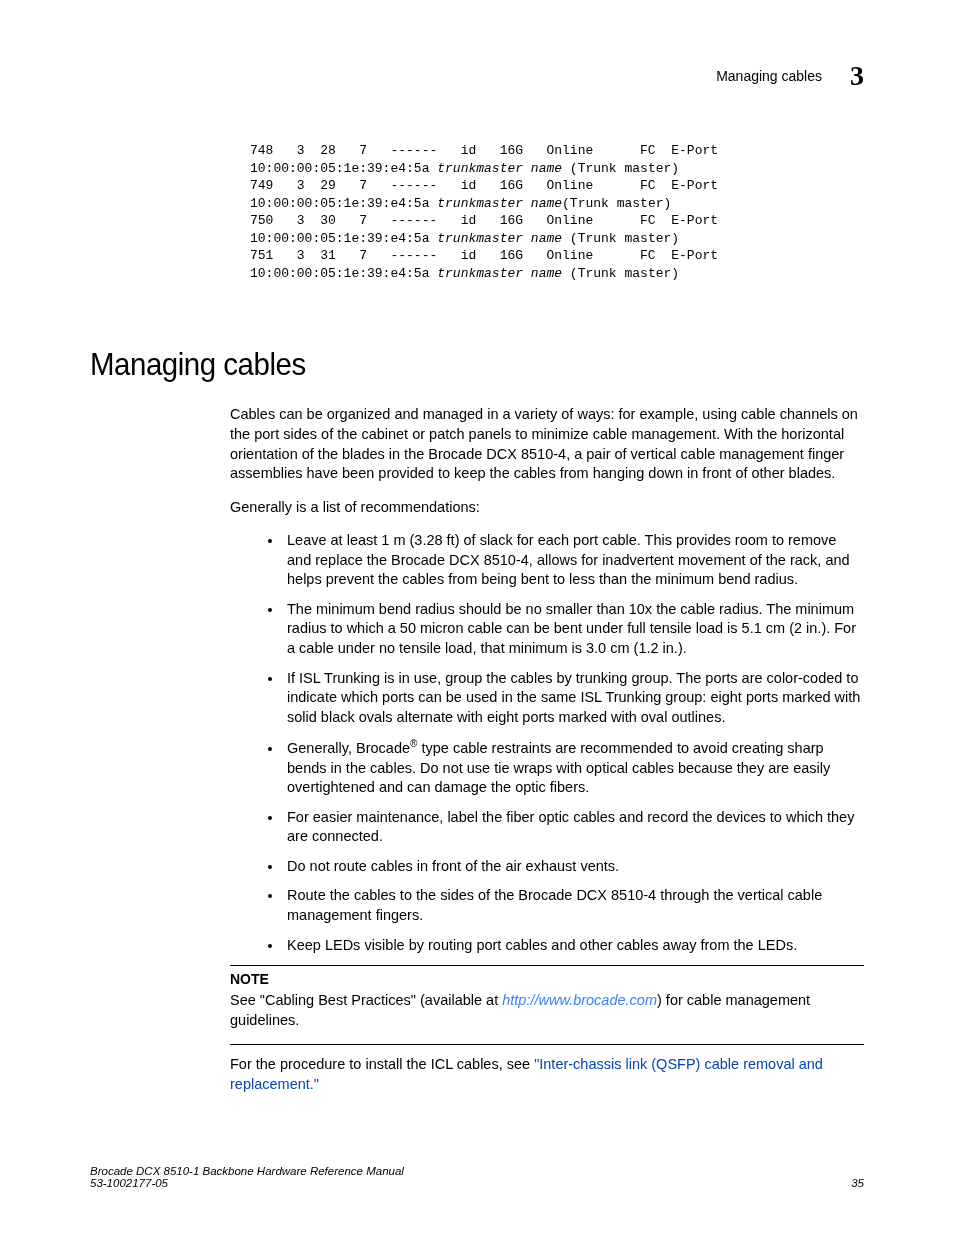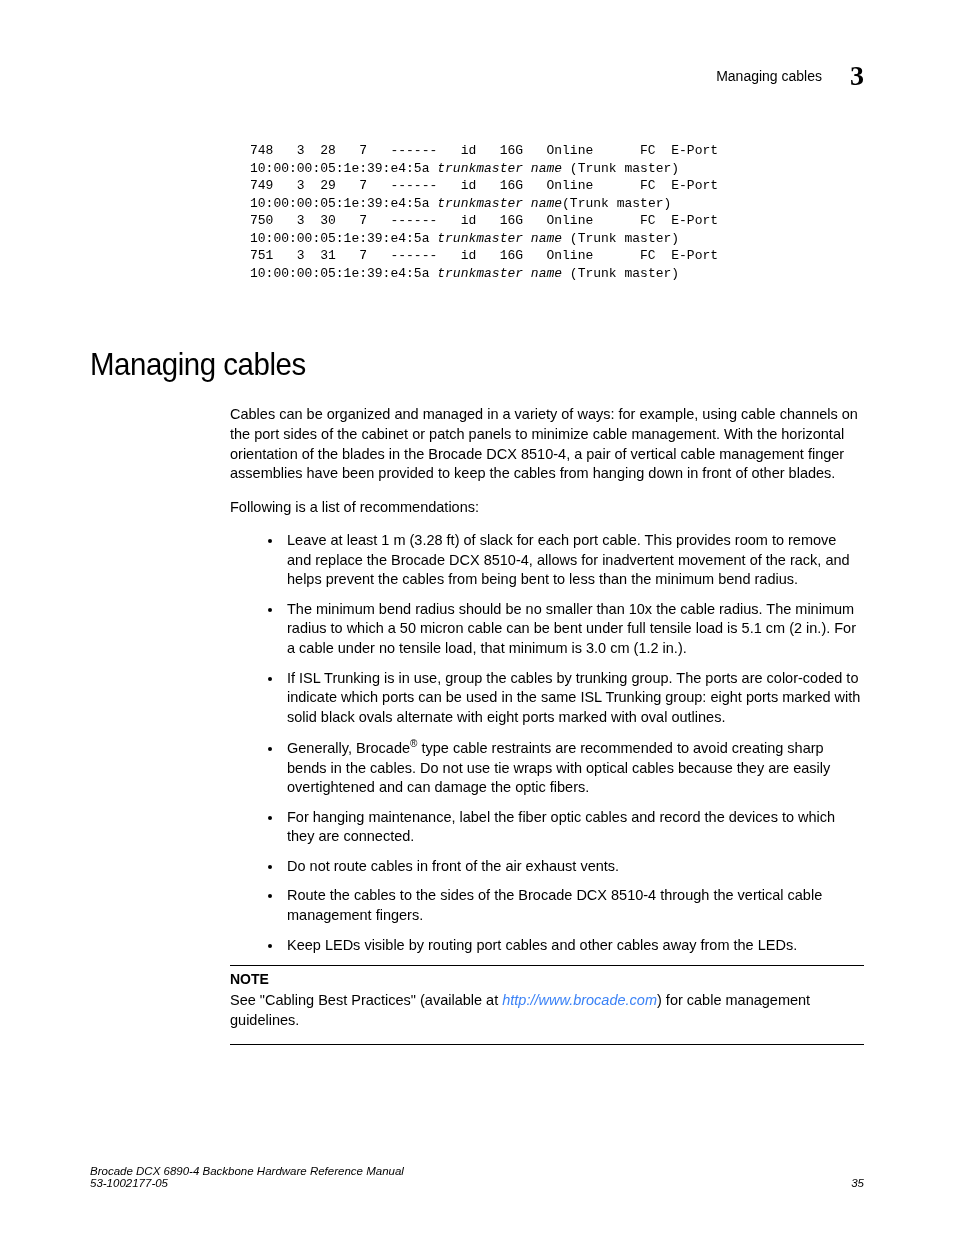--- a/index.html
+++ b/index.html
@@ -80,41 +80,44 @@
   <span>Managing cables</span>
   <span class="chapnum">3</span>
 </div>
 
 <div class="codeblock" id="codeblock"><div>748   3  28   7   ------   id   16G   Online      FC  E-Port</div><div><span>10:00:00:05:1e:39:e4:5a </span><span class="em">trunkmaster name</span><span> (Trunk master)</span></div><div>749   3  29   7   ------   id   16G   Online      FC  E-Port</div><div><span>10:00:00:05:1e:39:e4:5a </span><span class="em">trunkmaster name</span><span>(Trunk master)</span></div><div>750   3  30   7   ------   id   16G   Online      FC  E-Port</div><div><span>10:00:00:05:1e:39:e4:5a </span><span class="em">trunkmaster name</span><span> (Trunk master)</span></div><div>751   3  31   7   ------   id   16G   Online      FC  E-Port</div><div><span>10:00:00:05:1e:39:e4:5a </span><span class="em">trunkmaster name</span><span> (Trunk master)</span></div></div>
 
 <h1 class="section">Managing cables</h1>
 
 <div class="body">
   <p>Cables can be organized and managed in a variety of ways: for example, using cable channels on the port sides of the cabinet or patch panels to minimize cable management.  With the horizontal orientation of the blades in the Brocade DCX 8510-4, a pair of vertical cable management finger assemblies have been provided to keep the cables from hanging down in front of other blades.</p>
-  <p>Following is a list of recommendations:</p>
+  <p>Generally is a list of recommendations:</p>
 
   <ul class="bullets" id="bullets">
       <li>Leave at least 1 m (3.28 ft) of slack for each port cable. This provides room to remove and replace the Brocade DCX 8510-4, allows for inadvertent movement of the rack, and helps prevent the cables from being bent to less than the minimum bend radius.</li>
       <li>The minimum bend radius should be no smaller than 10x the cable radius. The minimum radius to which a 50 micron cable can be bent under full tensile load is 5.1 cm (2 in.). For a cable under no tensile load, that minimum is 3.0 cm (1.2 in.).</li>
       <li>If ISL Trunking is in use, group the cables by trunking group. The ports are color-coded to indicate which ports can be used in the same ISL Trunking group: eight ports marked with solid black ovals alternate with eight ports marked with oval outlines.</li>
       <li><span>Generally, Brocade</span><span class="sup">®</span><span> type cable restraints are recommended to avoid creating sharp bends in the cables. Do not use tie wraps with optical cables because they are easily overtightened and can damage the optic fibers.</span></li>
-      <li>For hanging maintenance, label the fiber optic cables and record the devices to which they are connected.</li>
+      <li>For easier maintenance, label the fiber optic cables and record the devices to which they are connected.</li>
       <li>Do not route cables in front of the air exhaust vents.</li>
       <li>Route the cables to the sides of the Brocade DCX 8510-4 through the vertical cable management fingers.</li>
       <li>Keep LEDs visible by routing port cables and other cables away from the LEDs.</li>
     </ul>
 
   <hr class="note-rule">
   <div class="note-label">NOTE</div>
   <p>
     <span>See "Cabling Best Practices" (available at </span><a class="link">http://www.brocade.com</a><span>) for cable management guidelines.</span>
   </p>
   <hr class="note-rule">
 
+  <p style="margin-top:10px;">
+    <span>For the procedure to install the ICL cables, see </span><a class="xref">"Inter-chassis link (QSFP) cable removal and replacement."</a>
+  </p>
 </div>
 
 <div class="footer">
   <div>
-    <div>Brocade DCX 6890-4 Backbone Hardware Reference Manual</div>
+    <div>Brocade DCX 8510-1 Backbone Hardware Reference Manual</div>
     <div>53-1002177-05</div>
   </div>
   <div class="right">35</div>
 </div>
 
 </body></html>

